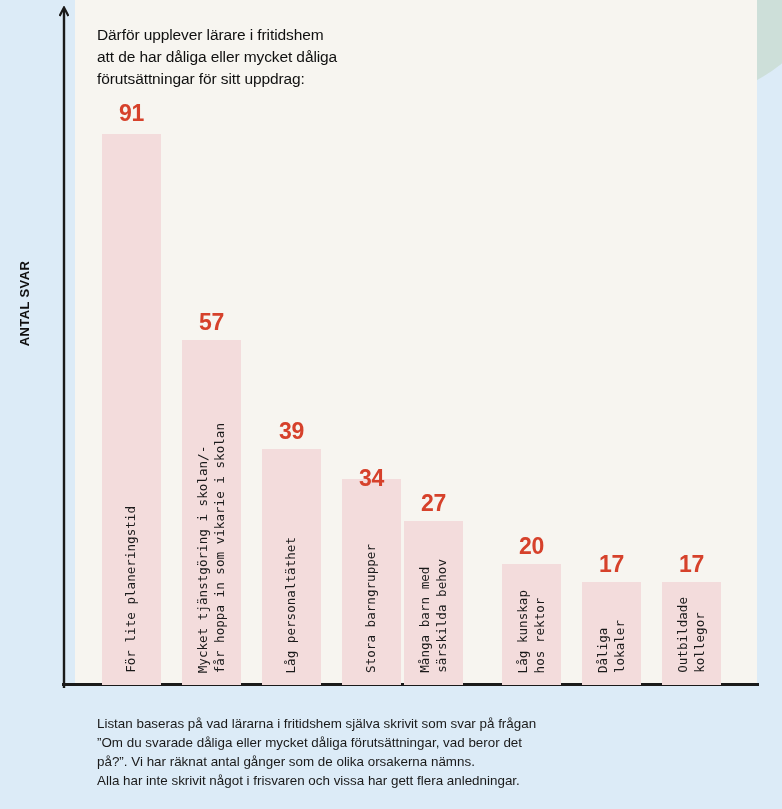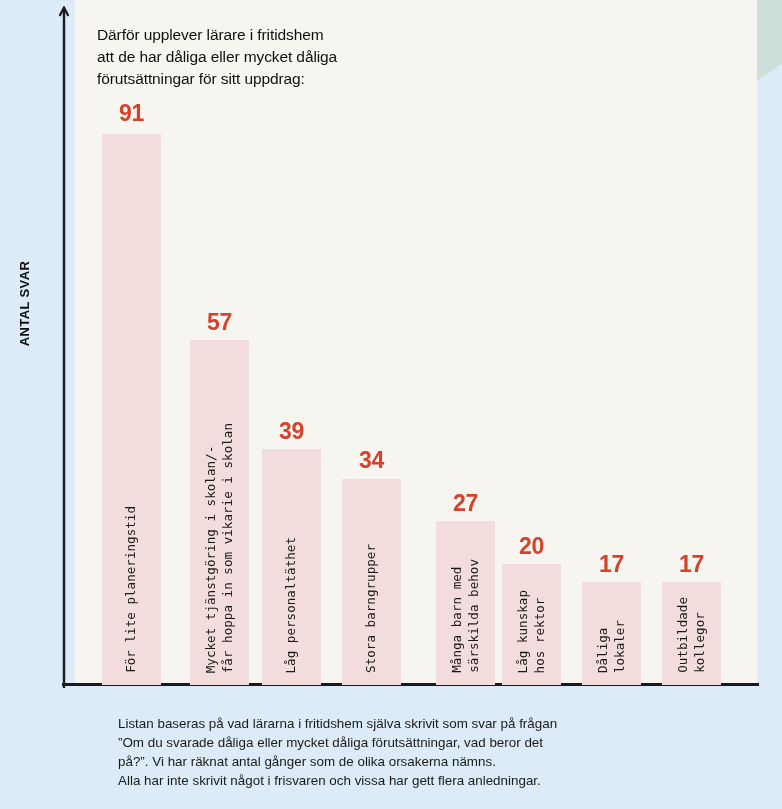--- a/index.html
+++ b/index.html
@@ -151,21 +151,20 @@
   
   #footnote {
     position: absolute;
     left: 97px;
     top: 714px;
     width: 660px;
     font-size: 13.4px;
     line-height: 1.42;
     color: #1a1a1a;
     white-space: pre-line;
-    margin-left: 21px;
   }
 </style>
 </head>
 <body>
 
 <div id="decor">
   <div class="disc">
     <div class="left-half"></div>
     <div class="right-half"></div>
   </div>
@@ -188,43 +187,43 @@
 <div id="x-axis"></div>
 
 <div id="bars">
     <div class="bar-group" style="left: 102px; width: 59px; height: 684px;">
       <div class="bar" style="height: 551.46px; background: rgb(243, 220, 220);"></div>
       <div class="bar-label" style="height: 533.46px;">
         <span>För lite planeringstid</span>
       </div>
       <div class="bar-value" style="bottom: 558px; color: rgb(214, 65, 43);">91</div>
     </div>
-    <div class="bar-group" style="left: 190px; width: 59px; height: 684px; text-decoration: underline;">
+    <div class="bar-group" style="left: 182px; width: 59px; height: 684px; text-decoration: underline;">
       <div class="bar" style="height: 345.42px; background: rgb(243, 220, 220);"></div>
       <div class="bar-label" style="height: 327.42px;">
         <span>Mycket tjänstgöring i skolan/-
 får hoppa in som vikarie i skolan</span>
       </div>
       <div class="bar-value" style="bottom: 349.42px; color: rgb(214, 65, 43);">57</div>
     </div>
     <div class="bar-group" style="left: 262px; width: 59px; height: 796px;">
       <div class="bar" style="height: 236.34px; background: rgb(243, 220, 220);"></div>
       <div class="bar-label" style="height: 218.34px;">
         <span>Låg personaltäthet</span>
       </div>
       <div class="bar-value" style="bottom: 240.34px; color: rgb(214, 65, 43);">39</div>
     </div>
     <div class="bar-group" style="left: 342px; width: 59px; height: 684px;">
       <div class="bar" style="height: 206.04px; background: rgb(243, 220, 220);"></div>
       <div class="bar-label" style="height: 188.04px;">
         <span>Stora barngrupper</span>
       </div>
-      <div class="bar-value" style="bottom: 211px; color: rgb(214, 65, 43);">34</div>
-    </div>
-    <div class="bar-group" style="left: 436px; width: 59px; height: 680px;">
+      <div class="bar-value" style="bottom: 193px; color: rgb(214, 65, 43);">34</div>
+    </div>
+    <div class="bar-group" style="left: 404px; width: 59px; height: 680px;">
       <div class="bar" style="height: 163.62px; background: rgb(243, 220, 220);"></div>
       <div class="bar-label" style="height: 145.62px;">
         <span>Många barn med
 särskilda behov</span>
       </div>
       <div class="bar-value" style="bottom: 167.62px; color: rgb(214, 65, 43);">27</div>
     </div>
     <div class="bar-group" style="left: 502px; width: 59px; height: 684px;">
       <div class="bar" style="height: 121.2px; background: rgb(243, 220, 220);"></div>
       <div class="bar-label" style="height: 103.2px;">

